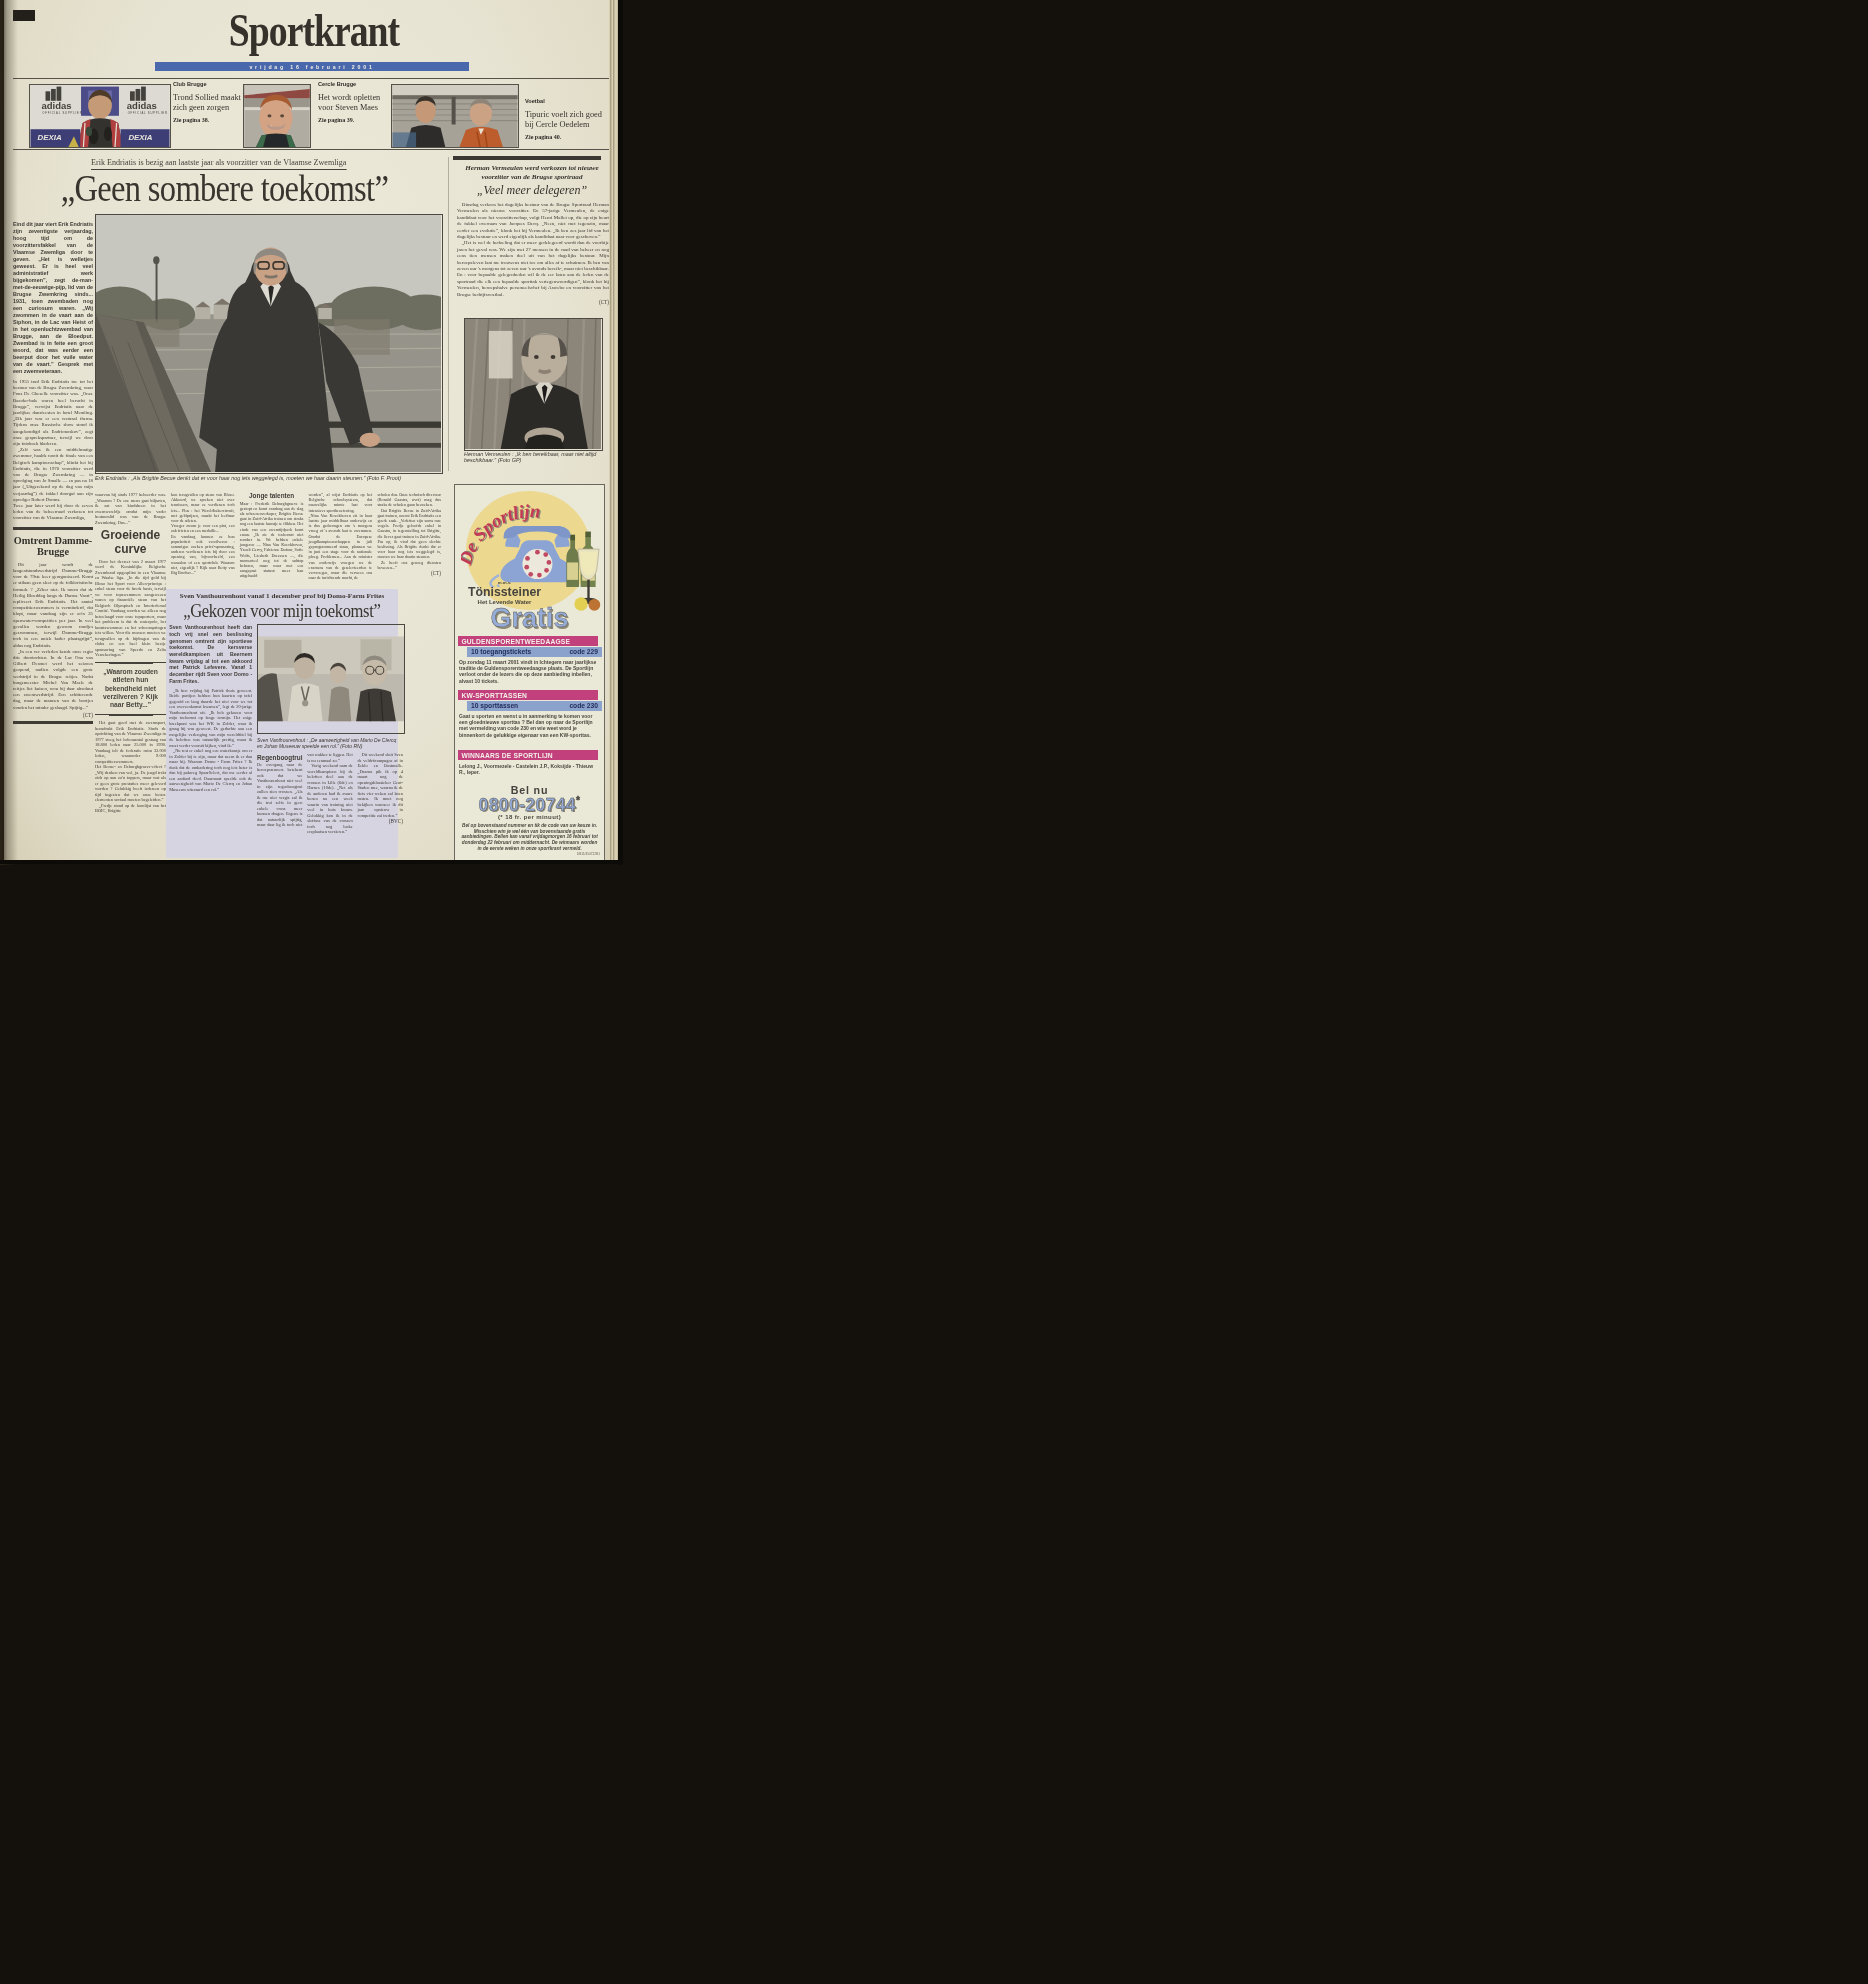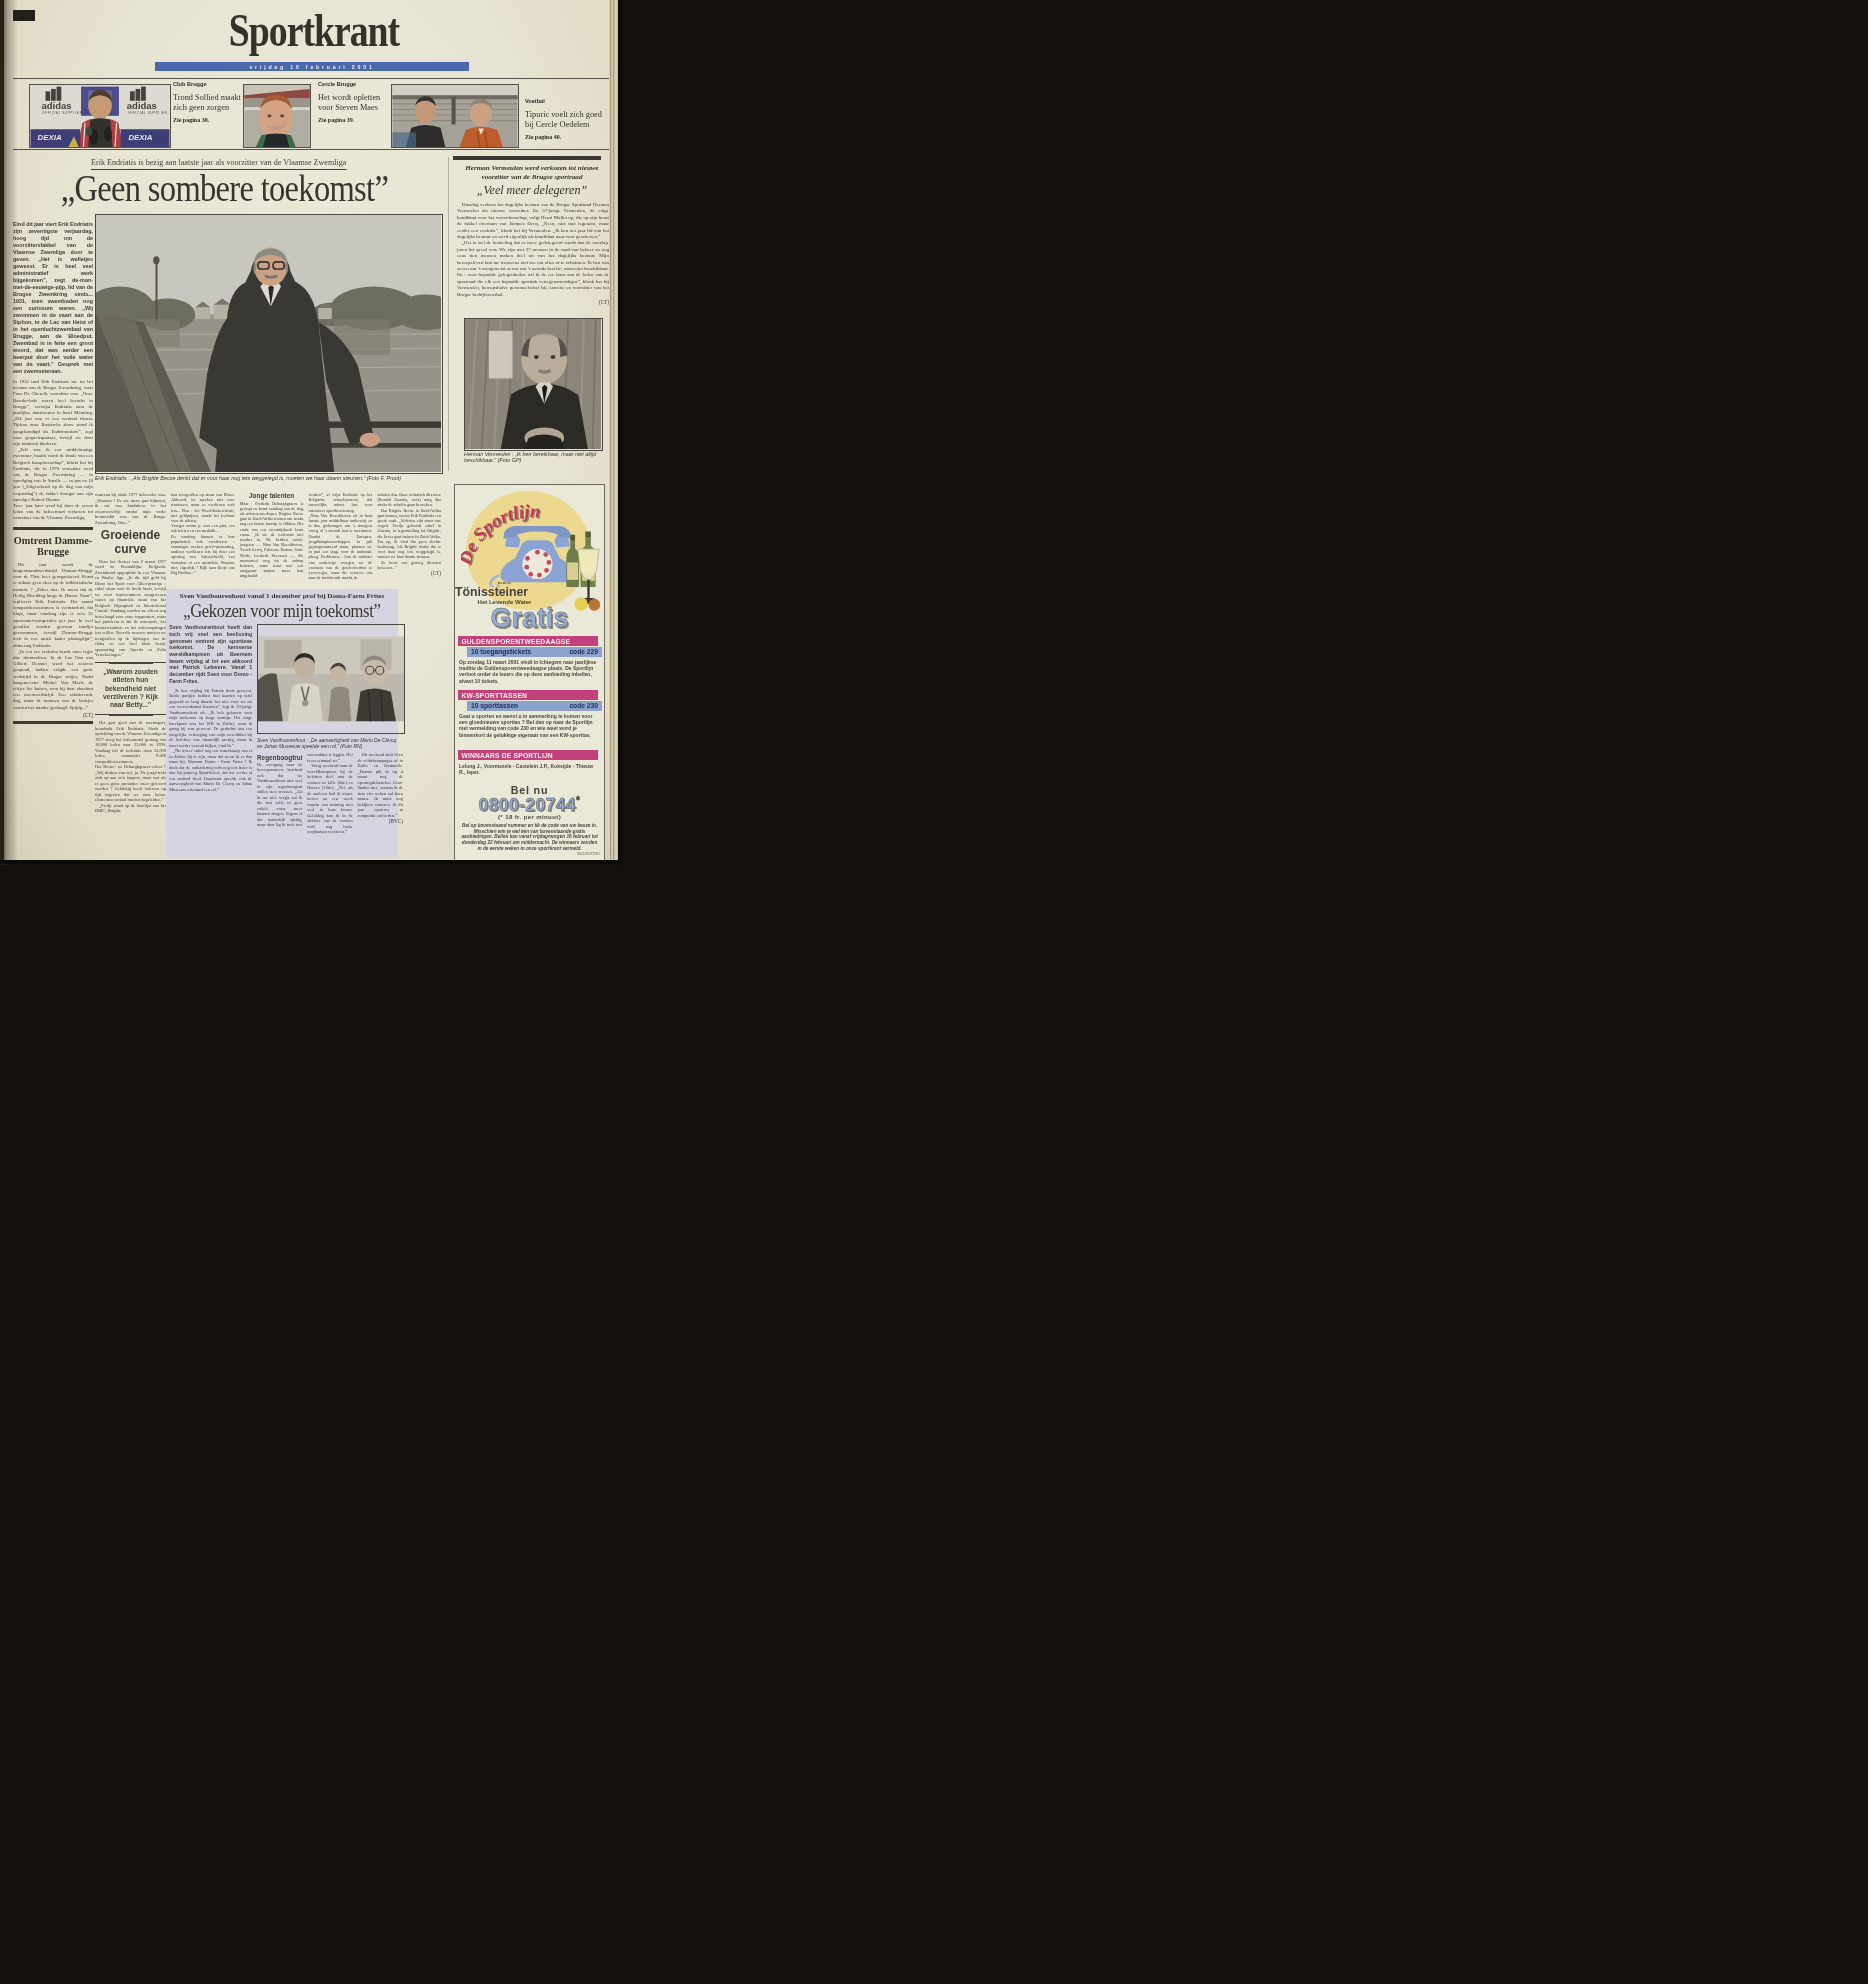--- a/index.html
+++ b/index.html
@@ -106,21 +106,21 @@
   .verm-body p{margin:0;text-indent:4.8px;}
   .verm-photo{position:absolute;left:464px;top:318px;width:137px;height:131px;border:0.4px solid #4c4942;}
 
   
   .ad{position:absolute;left:454px;top:484px;width:151px;height:378px;background:#eae8d6;
       border:0.8px solid #6b675c;box-sizing:border-box;}
   .ad-el{position:absolute;}
   .ad-circle{left:11px;top:5.6px;width:125px;height:119px;border-radius:50%;background:#ecd88e;}
   .ad-mmv{left:4px;top:95px;width:91px;text-align:center;font-family:"Liberation Sans",sans-serif;
       font-weight:bold;font-size:4.4px;color:#4a473f;}
-  .ad-brand{left:0px;top:100px;width:99px;font-family:"Liberation Sans",sans-serif;
+  .ad-brand{left:0px;top:100px;width:99px;text-align:center;font-family:"Liberation Sans",sans-serif;
       font-weight:bold;font-size:12.3px;color:#474440;}
   .ad-brand-sub{left:0px;top:114px;width:99px;text-align:center;font-family:"Liberation Sans",sans-serif;
       font-size:6px;font-weight:bold;color:#4a473f;}
   .ad-gratis{left:6px;top:118px;width:137px;text-align:center;font-family:"Liberation Sans",sans-serif;
       font-weight:bold;font-size:27px;color:#95abd8;-webkit-text-stroke:0.4px #5a5750;
       text-shadow:1.6px 1.6px 0 #8f8a77;}
   .ad-magbar{left:3.2px;top:151px;width:140px;height:10px;background:#c2417d;display:flex;align-items:center;}
   .ad-magbar span{font-family:"Liberation Sans",sans-serif;font-weight:bold;font-size:6.7px;color:#f4f1e8;
       padding-left:3.2px;letter-spacing:0.2px;}
   .ad-offbar{left:12px;top:162px;width:135px;height:9.5px;background:#8ba2cc;display:flex;

